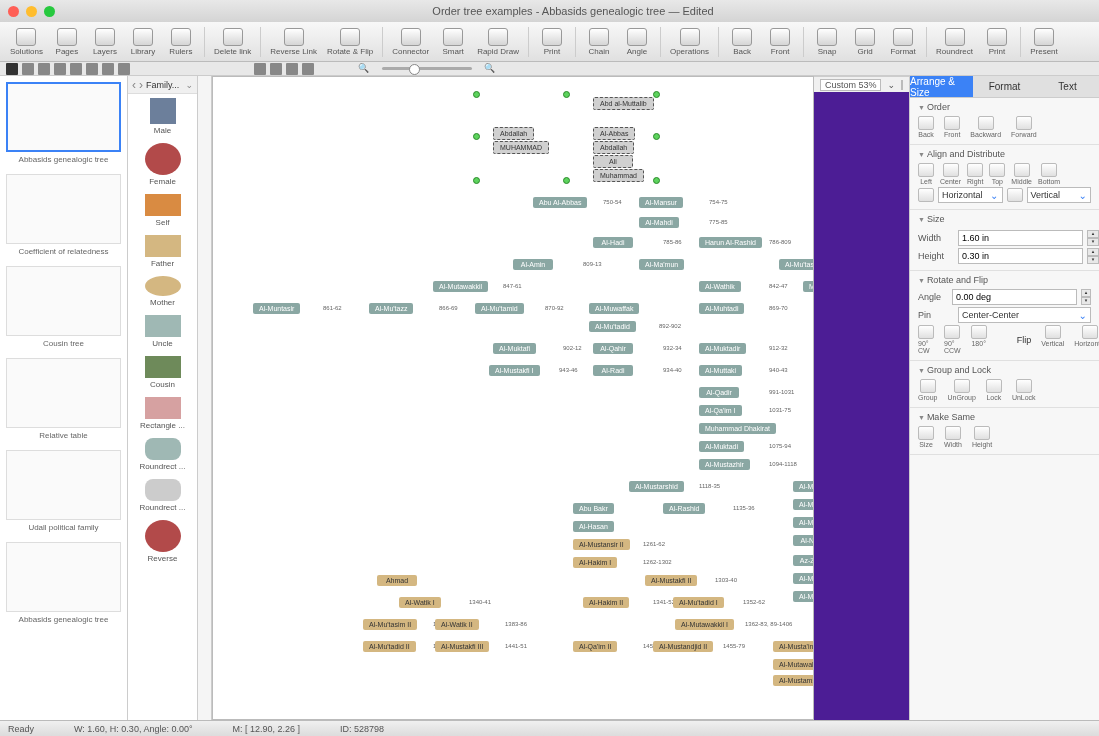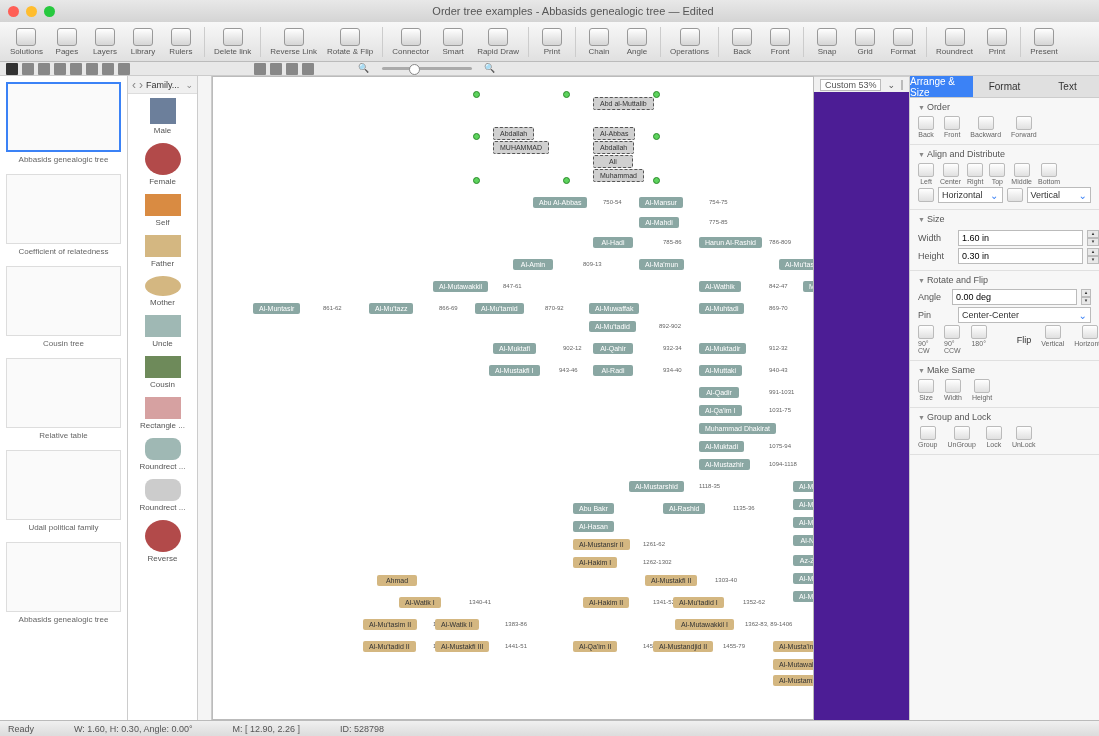--- a/index.html
+++ b/index.html
@@ -571,55 +571,55 @@
             <span>Vertical</span>
           </div>
           <div class="btn-col">
             <div class="ic"></div>
             <span>Horizontal</span>
           </div>
         </div>
     </div>
 
     <div class="insp-sec">
+      <div class="insp-sec-title">Group and Lock</div>
+      <div class="btn-row" id="grp-btns">
+          <div class="btn-col">
+            <div class="ic"></div>
+            <span>Group</span>
+          </div>
+          <div class="btn-col">
+            <div class="ic"></div>
+            <span>UnGroup</span>
+          </div>
+          <div class="btn-col">
+            <div class="ic"></div>
+            <span>Lock</span>
+          </div>
+          <div class="btn-col">
+            <div class="ic"></div>
+            <span>UnLock</span>
+          </div>
+        </div>
+    </div>
+
+    <div class="insp-sec">
       <div class="insp-sec-title">Make Same</div>
       <div class="btn-row" id="ms-btns">
           <div class="btn-col">
             <div class="ic"></div>
             <span>Size</span>
           </div>
           <div class="btn-col">
             <div class="ic"></div>
             <span>Width</span>
           </div>
           <div class="btn-col">
             <div class="ic"></div>
             <span>Height</span>
-          </div>
-        </div>
-    </div>
-
-    <div class="insp-sec">
-      <div class="insp-sec-title">Group and Lock</div>
-      <div class="btn-row" id="grp-btns">
-          <div class="btn-col">
-            <div class="ic"></div>
-            <span>Group</span>
-          </div>
-          <div class="btn-col">
-            <div class="ic"></div>
-            <span>UnGroup</span>
-          </div>
-          <div class="btn-col">
-            <div class="ic"></div>
-            <span>Lock</span>
-          </div>
-          <div class="btn-col">
-            <div class="ic"></div>
-            <span>UnLock</span>
           </div>
         </div>
     </div>
   </div>
 </div>
 
 <div class="statusbar">
   <span>Ready</span>
   <span>W: 1.60,  H: 0.30,  Angle: 0.00°</span>
   <span>M: [ 12.90, 2.26 ]</span>

